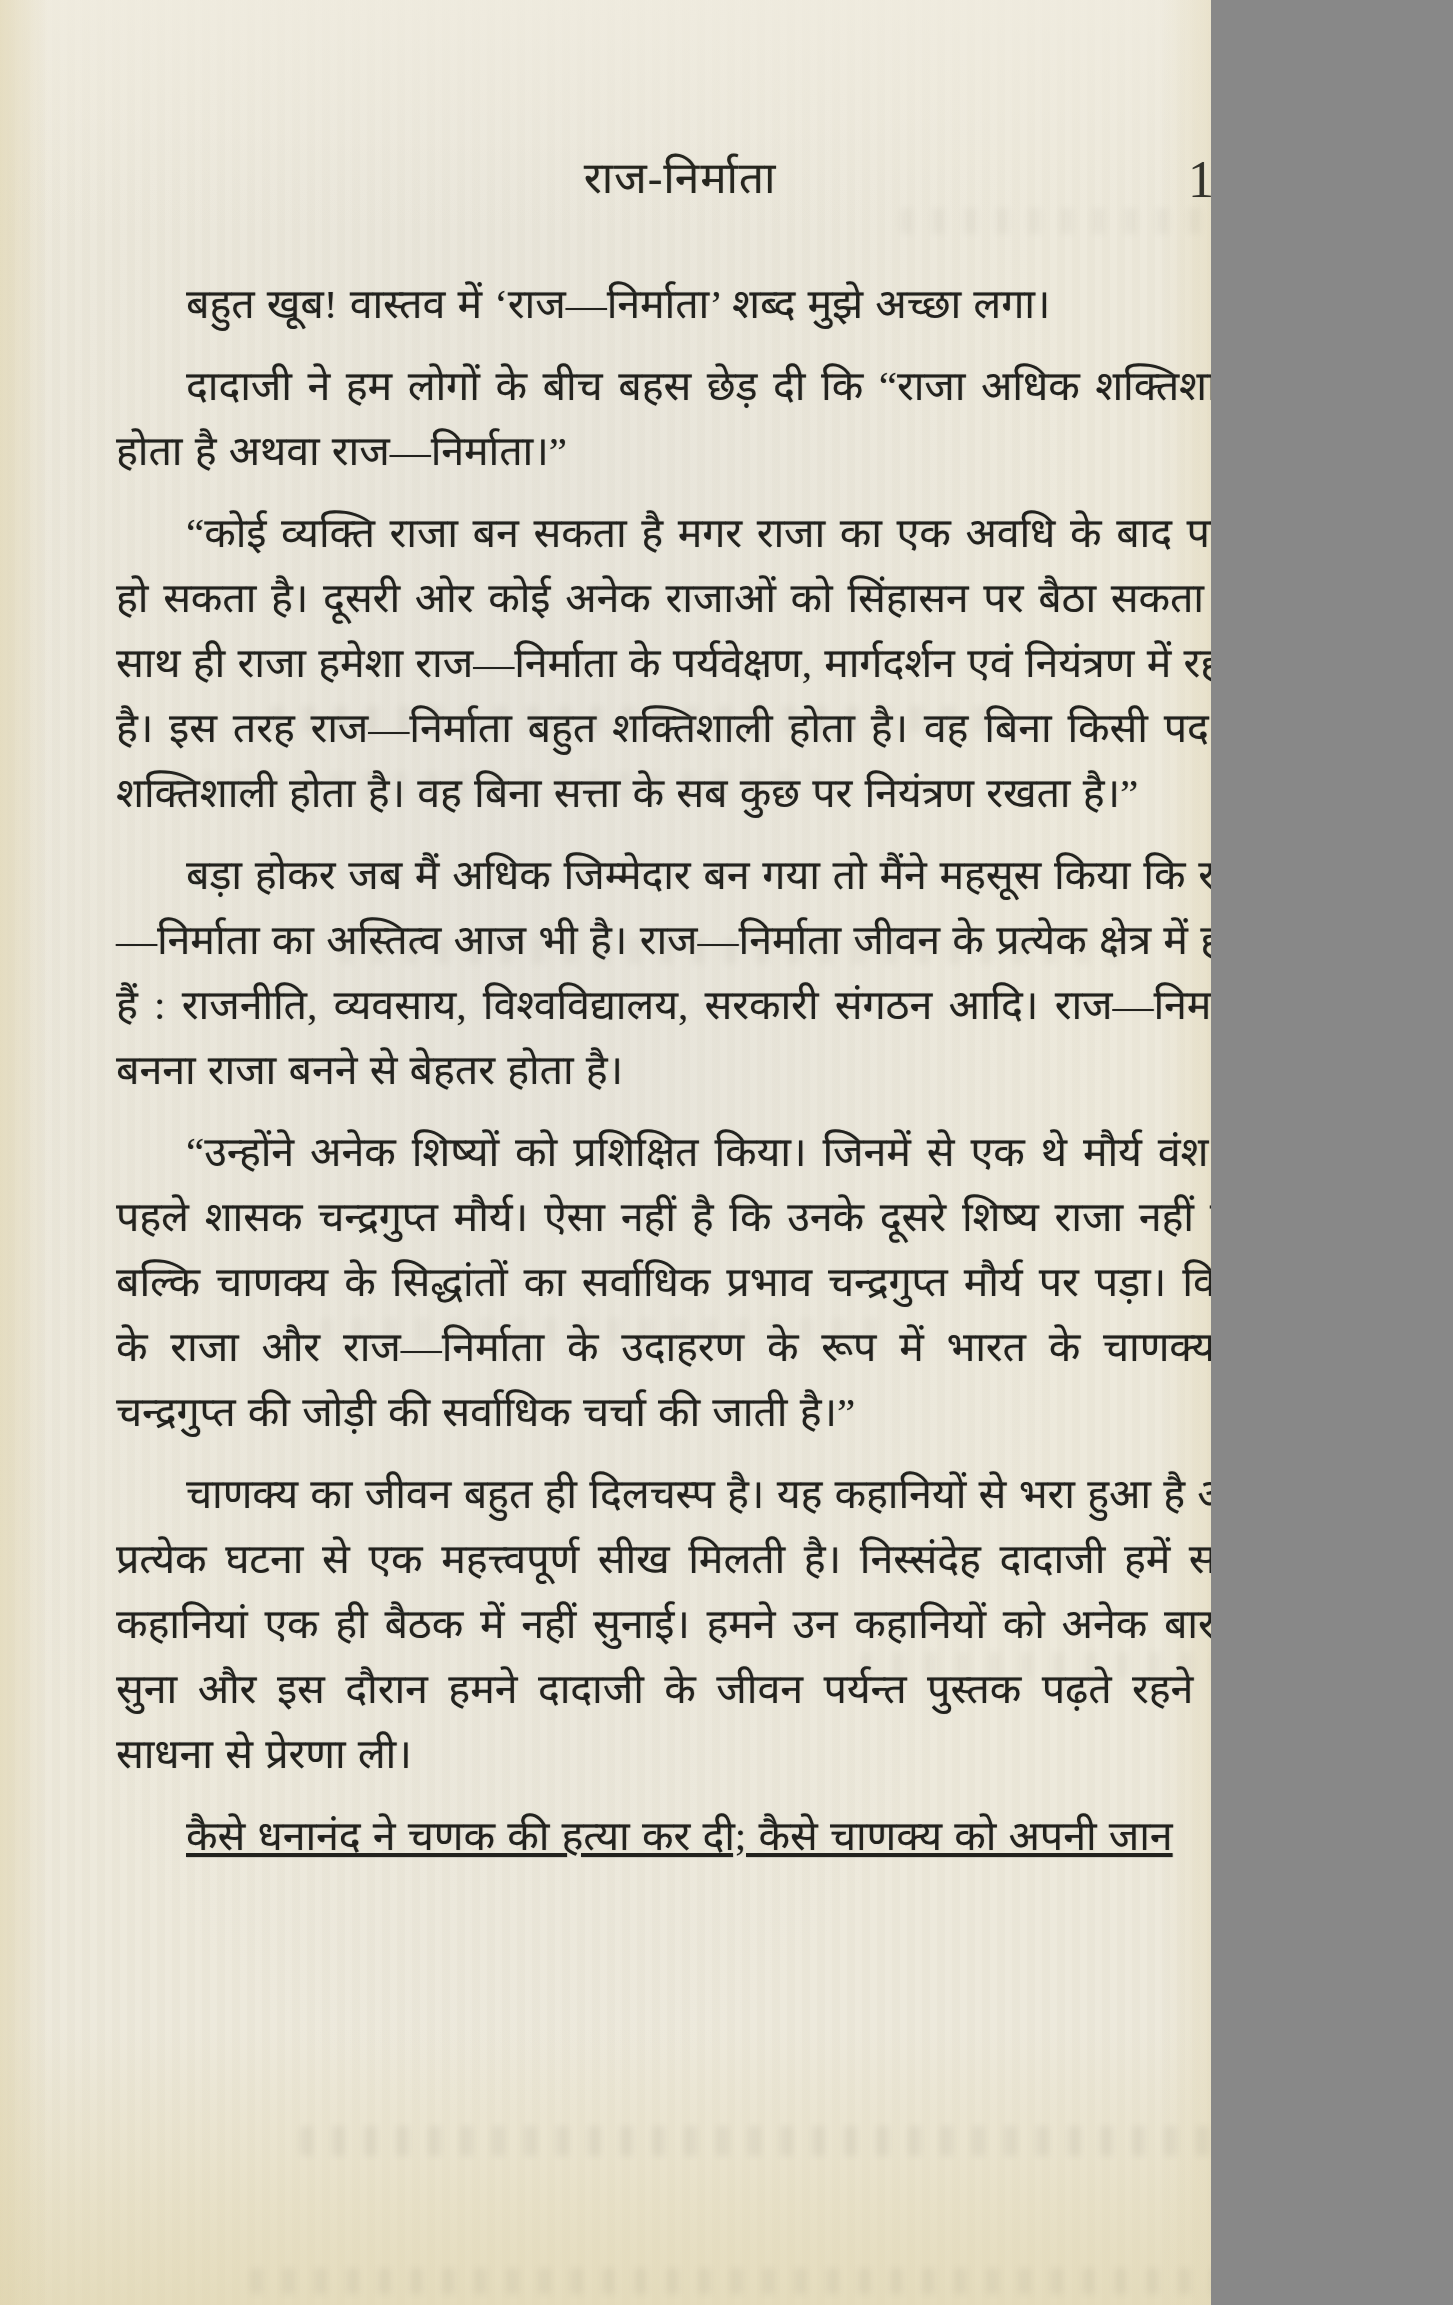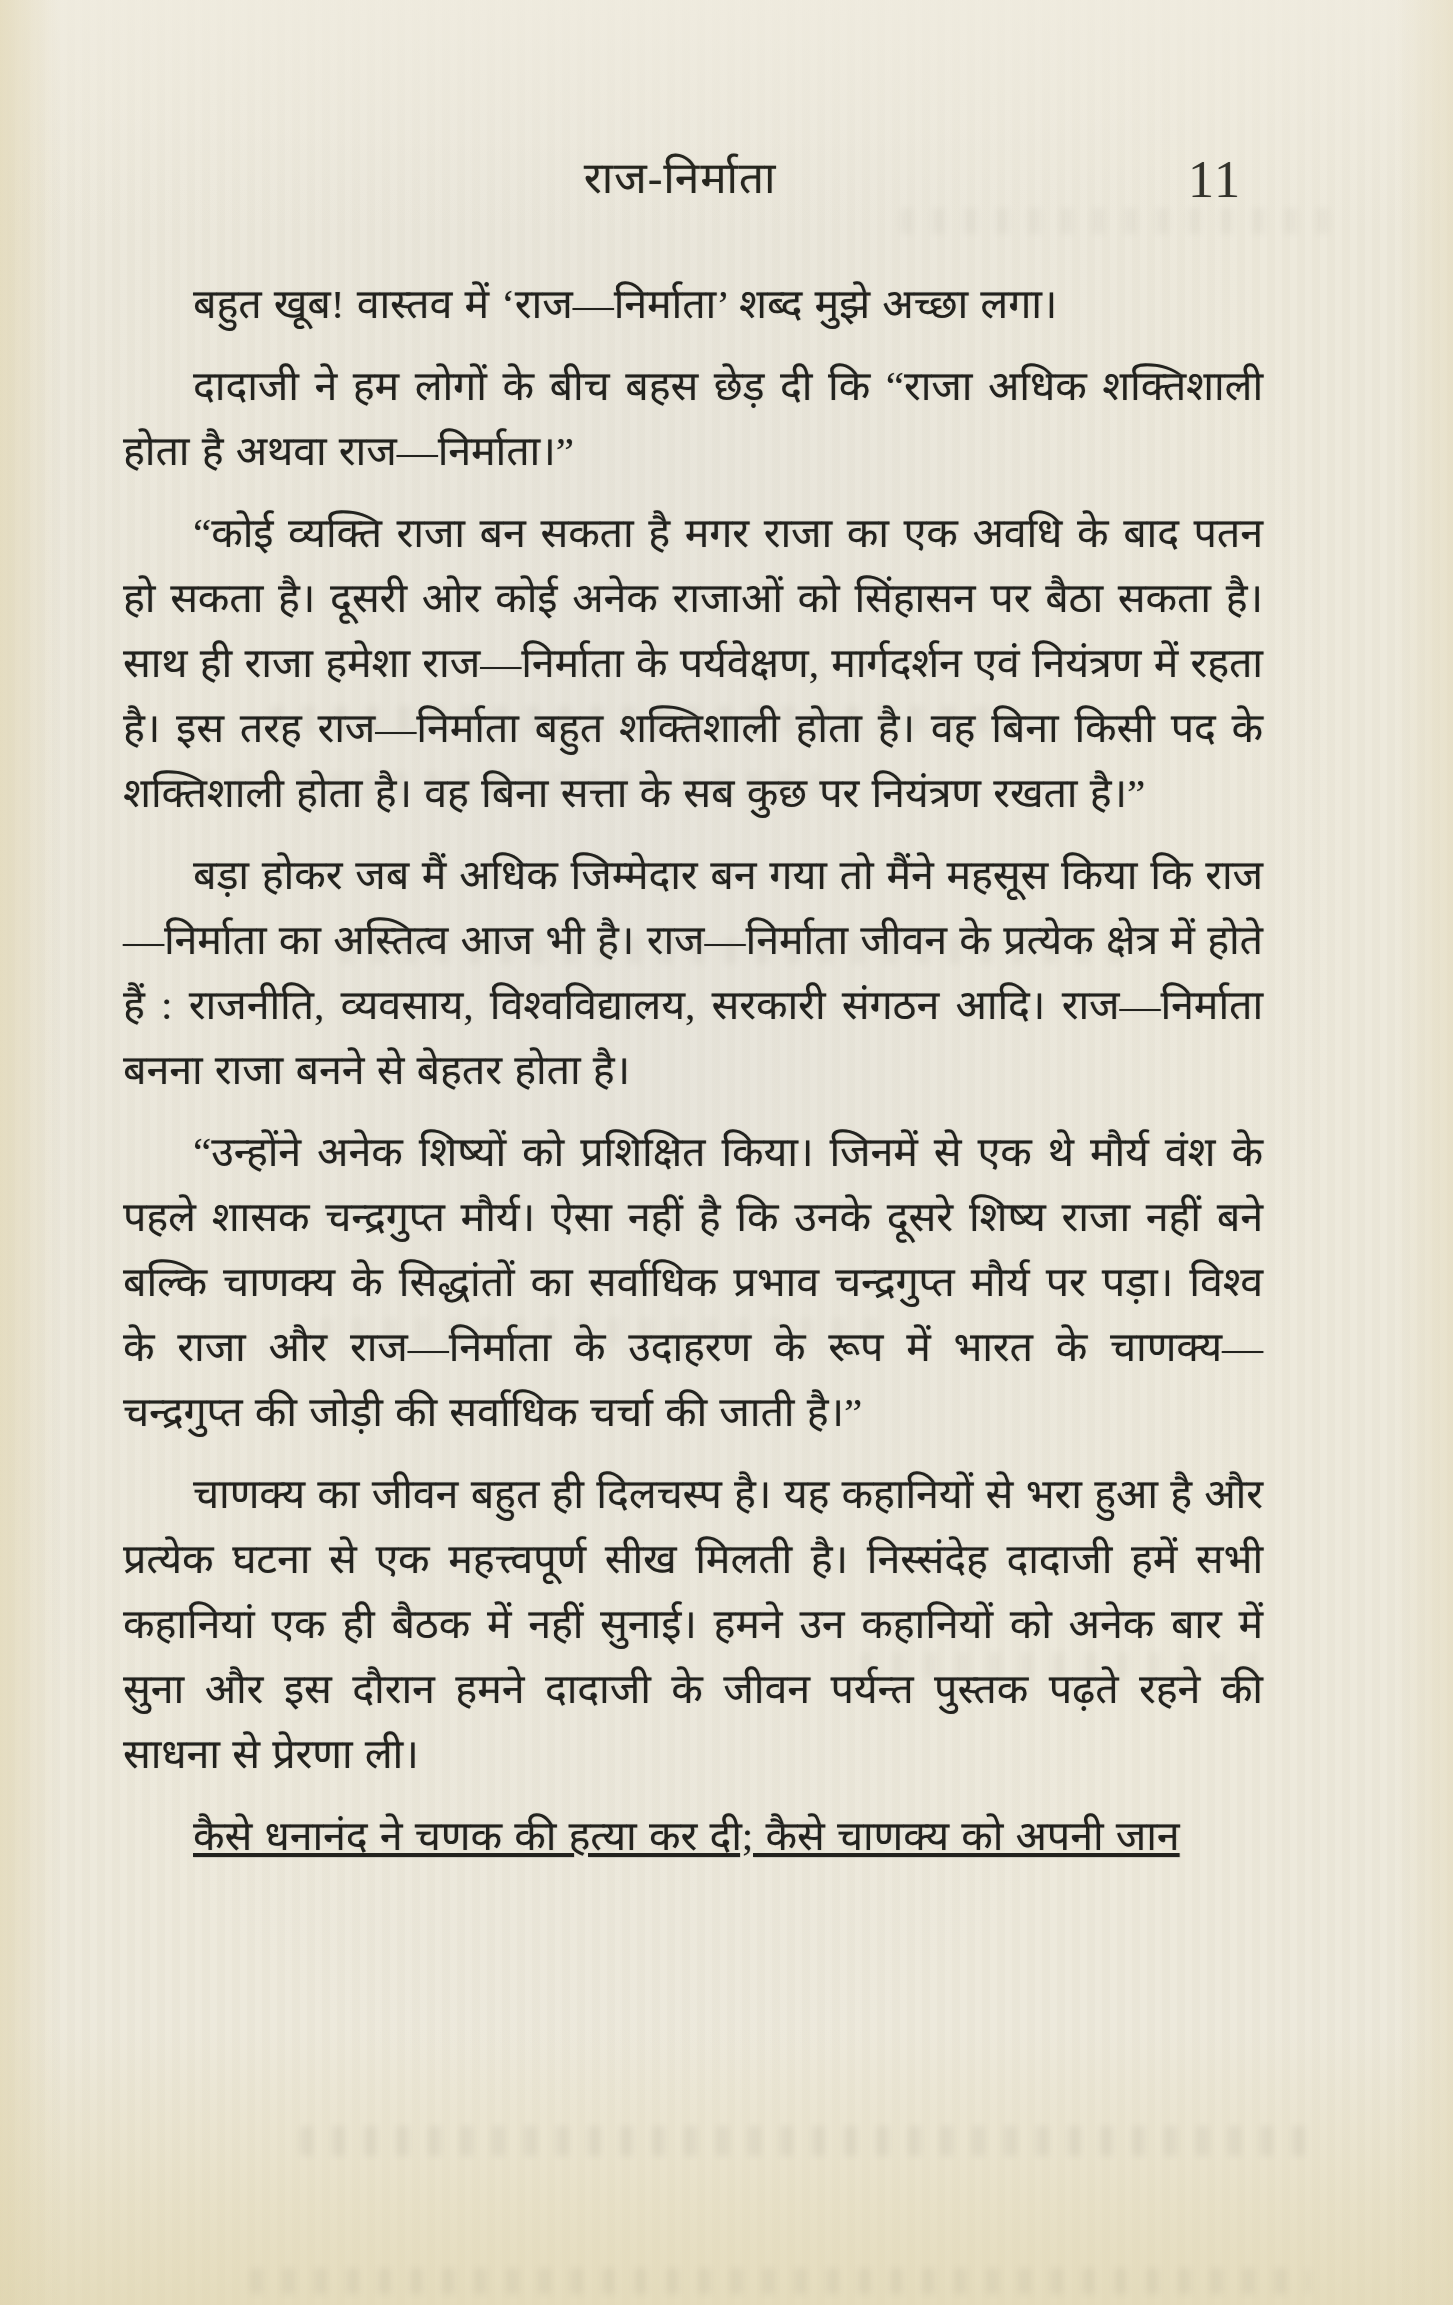--- a/index.html
+++ b/index.html
@@ -2,21 +2,21 @@
 <html lang="hi"><head>
 <meta charset="utf-8">
 <style>
   html, body {
     margin: 0;
     padding: 0;
     background: #888;
   }
   .page {
     position: relative;
-    width: 1453px;
+    width: 1211px;
     height: 2305px;
     overflow: hidden;
     background-color: #ece8da;
     background-image:
       linear-gradient(90deg, rgba(222,210,170,0.55) 0%, rgba(222,210,170,0) 4%),
       linear-gradient(270deg, rgba(226,216,182,0.45) 0%, rgba(226,216,182,0) 4%),
       linear-gradient(0deg, rgba(223,211,168,0.6) 0%, rgba(223,211,168,0) 12%),
       linear-gradient(180deg, rgba(240,236,224,0.8) 0%, rgba(240,236,224,0) 10%),
       radial-gradient(ellipse at 42% 38%, rgba(210,210,214,0.25), rgba(210,210,214,0) 62%),
       repeating-linear-gradient(90deg, rgba(255,255,255,0.045) 0px 7px, rgba(180,174,152,0.045) 7px 15px);
@@ -42,21 +42,21 @@
     position: absolute;
     right: 8px;
     top: 4px;
     font-size: 52px;
     letter-spacing: 2px;
     color: #33332c;
     text-shadow: 0.4px 0.4px 0.8px rgba(40,40,35,0.3);
   }
   .text-block {
     position: absolute;
-    left: 123px;
+    left: 116px;
     top: 272px;
     width: 1140px;
   }
   .text-block p {
     margin: 0 0 17px 0;
     font-size: 41px;
     line-height: 65px;
     text-align: justify;
     text-indent: 70px;
     color: #22221e;

